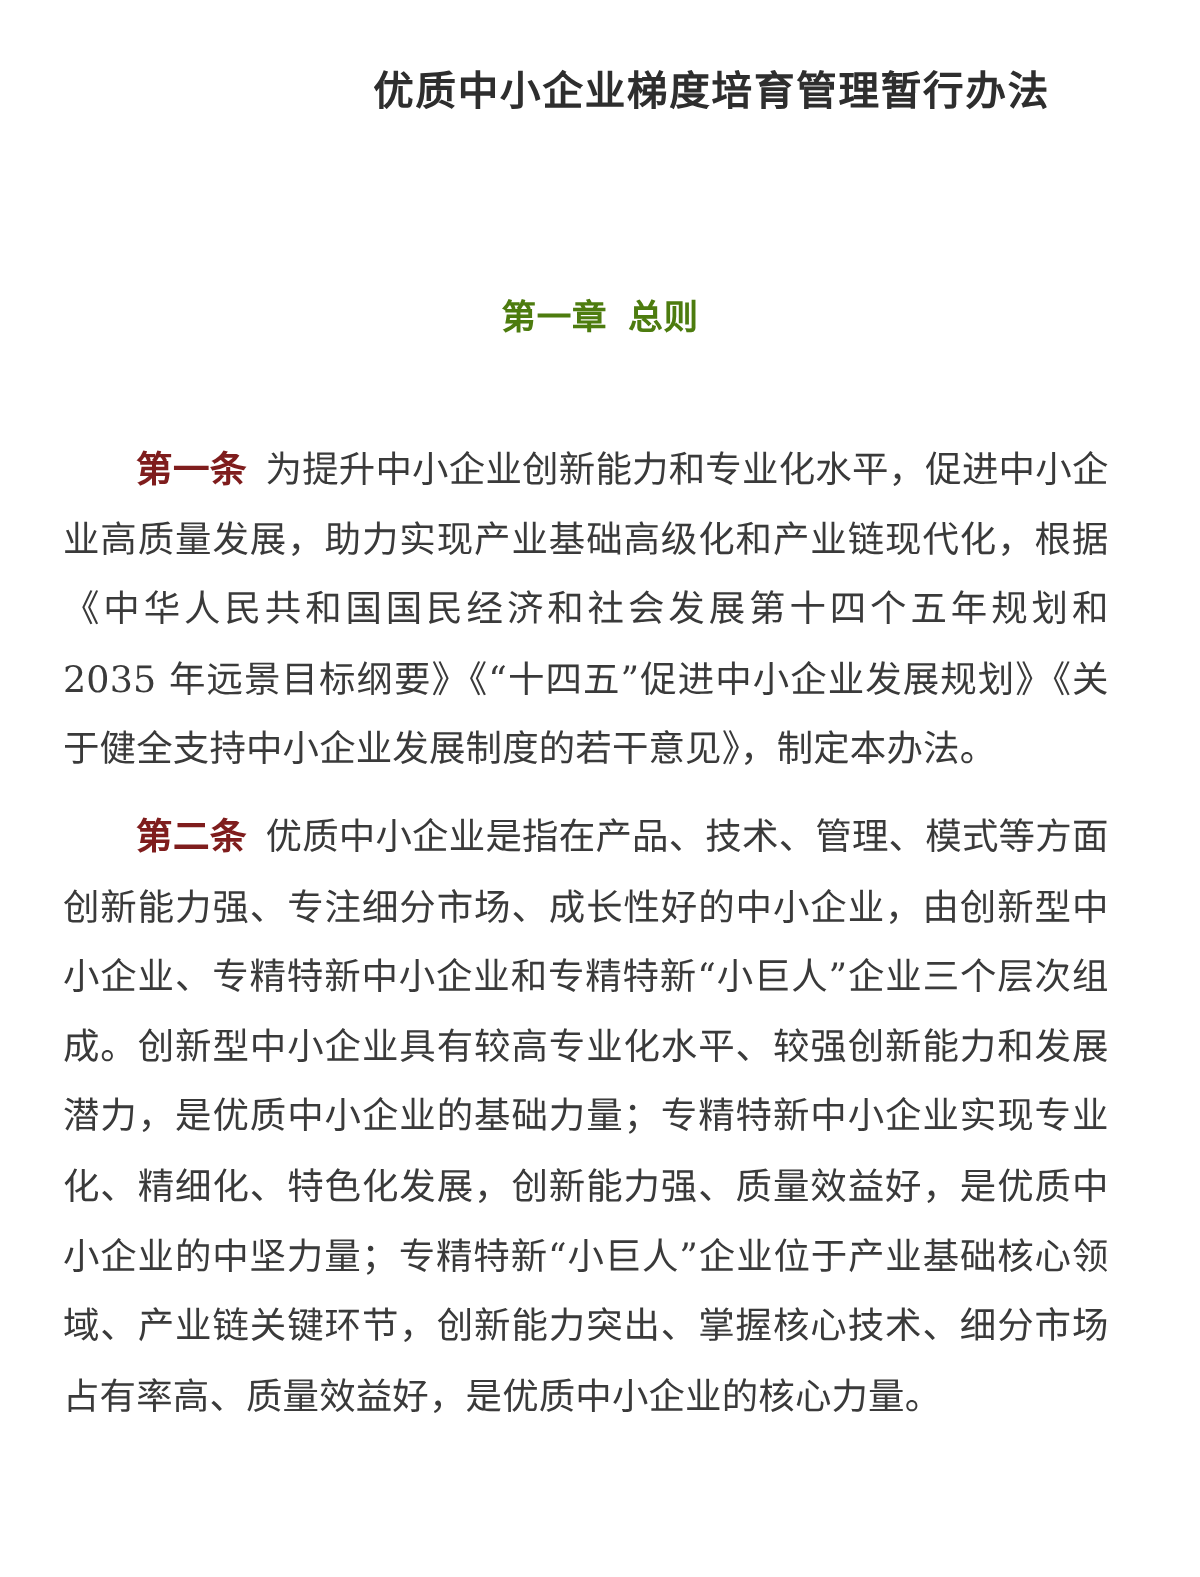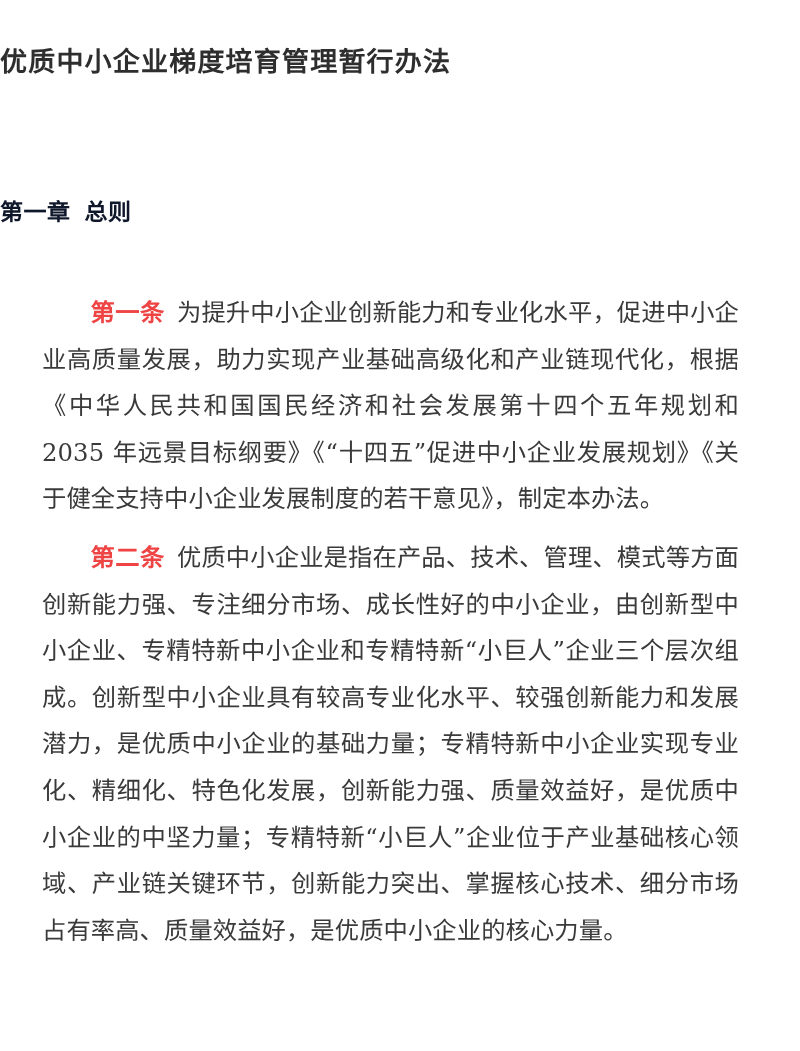--- a/index.html
+++ b/index.html
@@ -15,37 +15,37 @@
     overflow: hidden;
     font-family: "DejaVu Serif", "Liberation Serif", serif;
     color: #343434;
     box-sizing: border-box;
   }
   .doc-title {
     position: absolute;
     top: 42px;
     left: 0;
     width: 700px;
-    text-align: left;
+    text-align: right;
     font-size: 27px;
     font-weight: bold;
     letter-spacing: 1.2px;
     color: #2e2e2e;
     line-height: 40px;
     white-space: nowrap;
   }
   .chapter-heading {
     position: absolute;
     top: 194px;
     left: 0;
     width: 800px;
-    text-align: left;
+    text-align: center;
     font-size: 23px;
     font-weight: bold;
-    color: #0f172a;
+    color: #4d7c0f;
     line-height: 36px;
     letter-spacing: 0.5px;
   }
   .chapter-heading .chapter-num { margin-right: 14px; }
   .body-block {
     position: absolute;
     top: 290px;
     left: 42px;
     width: 697px;
   }
@@ -55,21 +55,21 @@
     text-align: justify;
     text-justify: inter-ideograph;
     text-indent: 2em;
     margin: 0 0 0 0;
     color: #3a3a3a;
     letter-spacing: 0.1px;
   }
   .article + .article { margin-top: 12px; }
   .art-label {
     font-weight: bold;
-    color: #ef4444;
+    color: #7f1d1d;
     letter-spacing: 0.4px;
   }
   .art-gap { display: inline-block; width: 0.5em; }
 </style>
 </head>
 <body>
 
 <div class="page">
 
   <div class="doc-title">优质中小企业梯度培育管理暂行办法</div>

